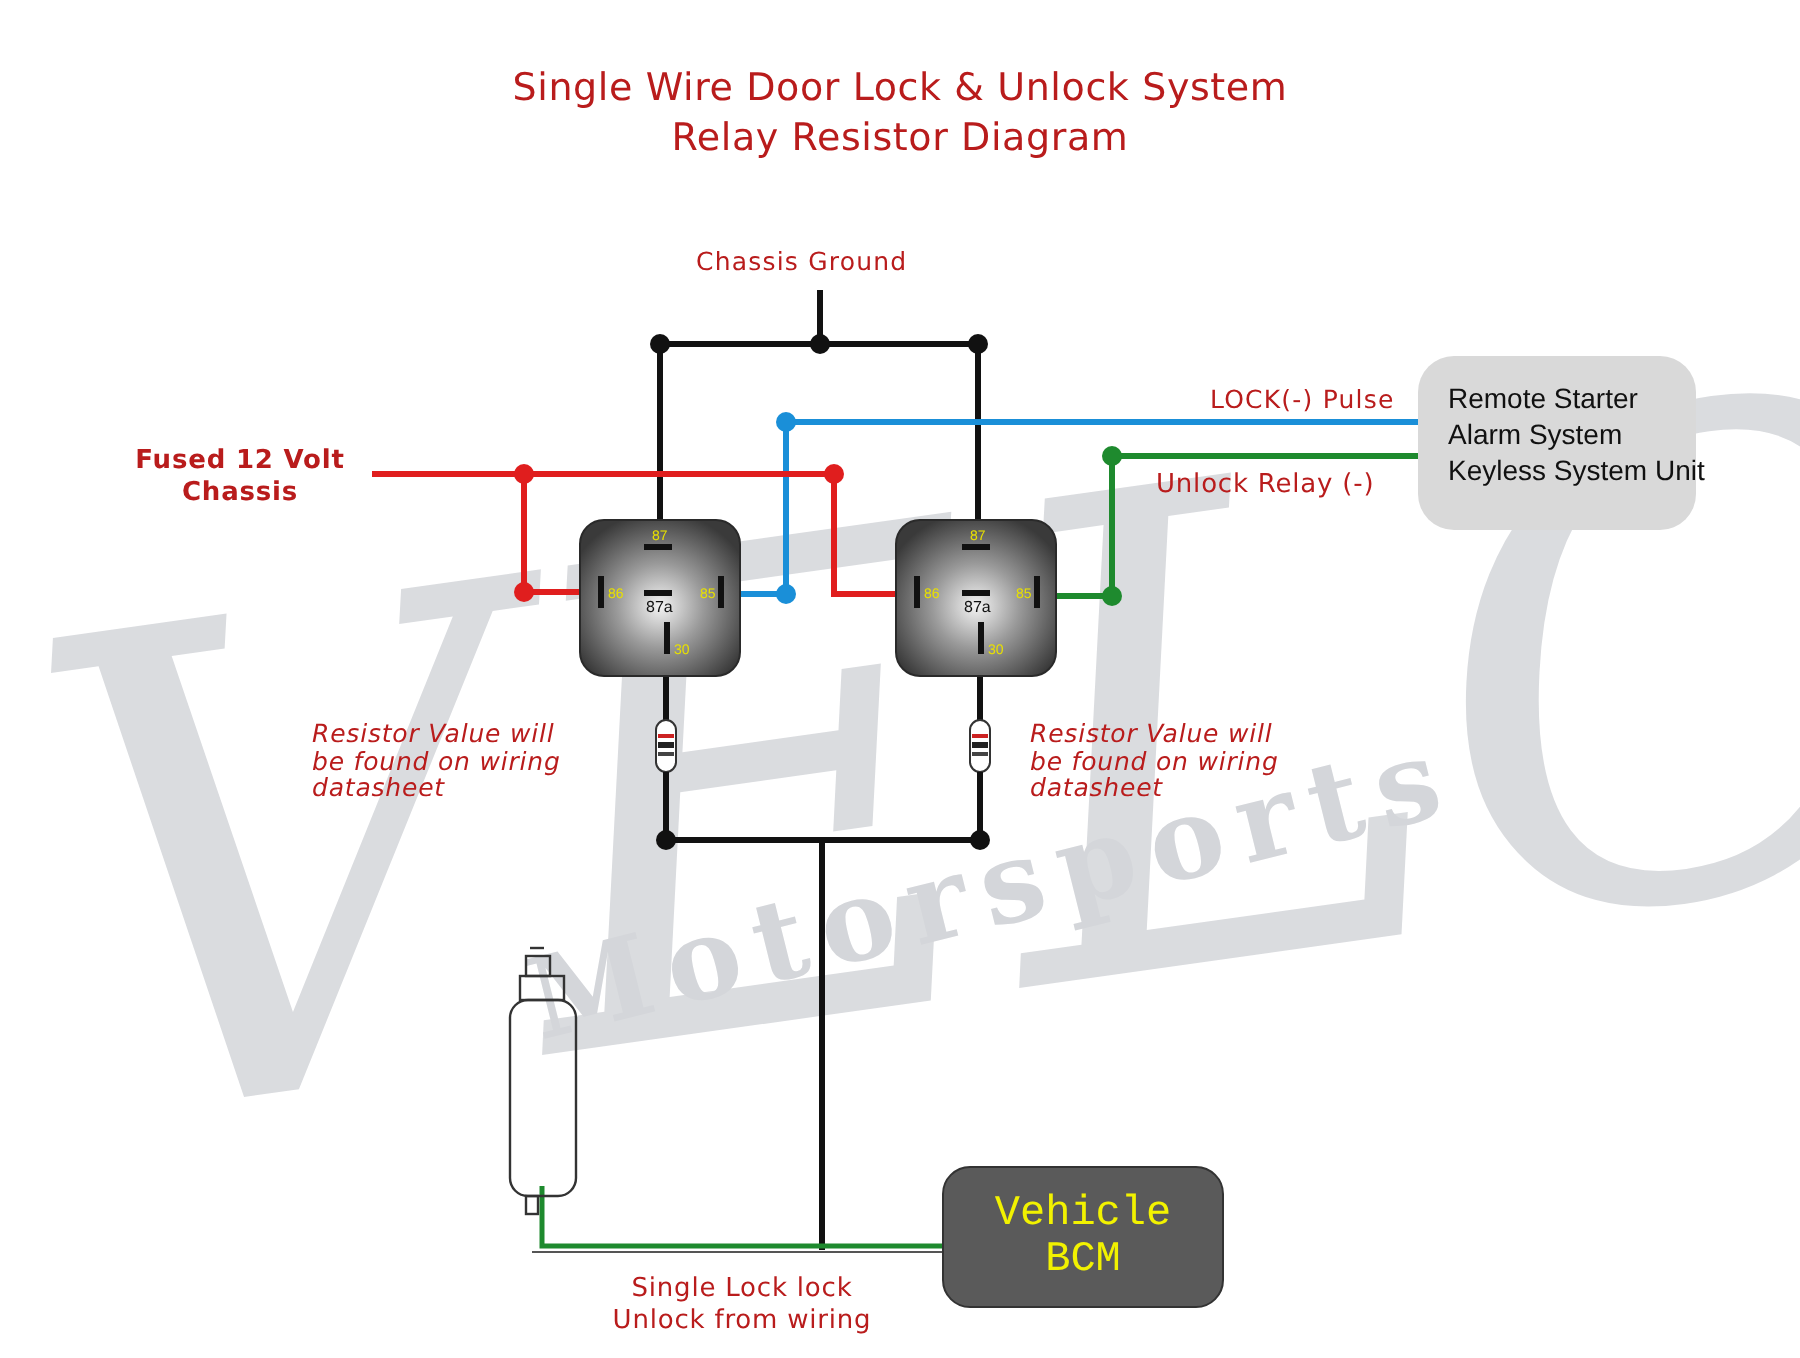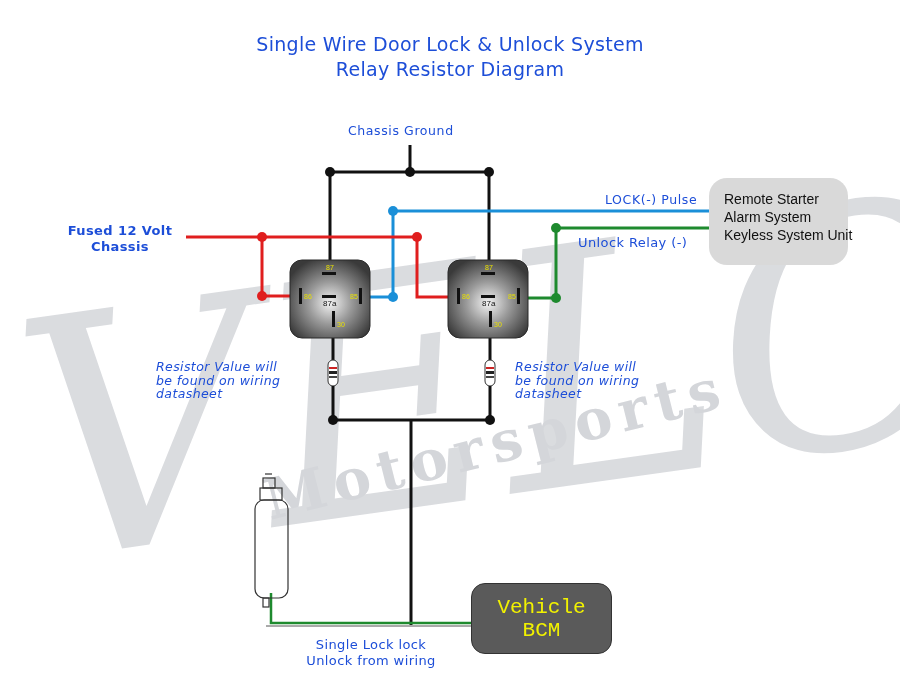--- a/index.html
+++ b/index.html
@@ -1,18 +1,18 @@
 <!DOCTYPE html>
 <html><head>
 <meta charset="utf-8">
 <style>
   html, body { margin: 0; padding: 0; background: #ffffff; }
   body { width: 900px; height: 679px; position: relative; overflow: hidden; font-family: "DejaVu Sans", sans-serif; }
   svg { position: absolute; left: 0; top: 0; }
-  .lbl { position: absolute; color: #1d4ed8; font-family: "DejaVu Sans", sans-serif; white-space: nowrap; }
+  .lbl { position: absolute; color: #b91c1c; font-family: "DejaVu Sans", sans-serif; white-space: nowrap; }
   .title { left: 0; width: 900px; text-align: center; font-size: 19px; letter-spacing: 0.3px; line-height: 25px; top: 32px; }
   .small { font-size: 12.5px; letter-spacing: 0.6px; }
   .mid { font-size: 13px; letter-spacing: 0.4px; line-height: 16px; }
   .note { font-size: 12.5px; letter-spacing: 0.4px; line-height: 13.5px; font-style: italic; }
   .remote-box { position: absolute; left: 709px; top: 178px; width: 139px; height: 87px; background: #d9d9d9; border-radius: 18px; }
   .remote-text { position: absolute; left: 724px; top: 190px; font-family: Liberation Sans, sans-serif; font-size: 14px; line-height: 18px; color: #111; }
   .bcm-box { position: absolute; left: 471px; top: 583px; width: 141px; height: 71px; background: #5a5a5a; border-radius: 14px; border: 1px solid #333; box-sizing: border-box; }
   .bcm-text { position: absolute; left: 471px; top: 596px; width: 141px; text-align: center; color: #f2f200; font-family: Liberation Mono, monospace; font-size: 21px; line-height: 23px; }
   .pin { font-family: "Liberation Sans", sans-serif; font-size: 7px; fill: #e8e000; }
   .pin87a { font-family: "Liberation Sans", sans-serif; font-size: 8px; fill: #111; }

